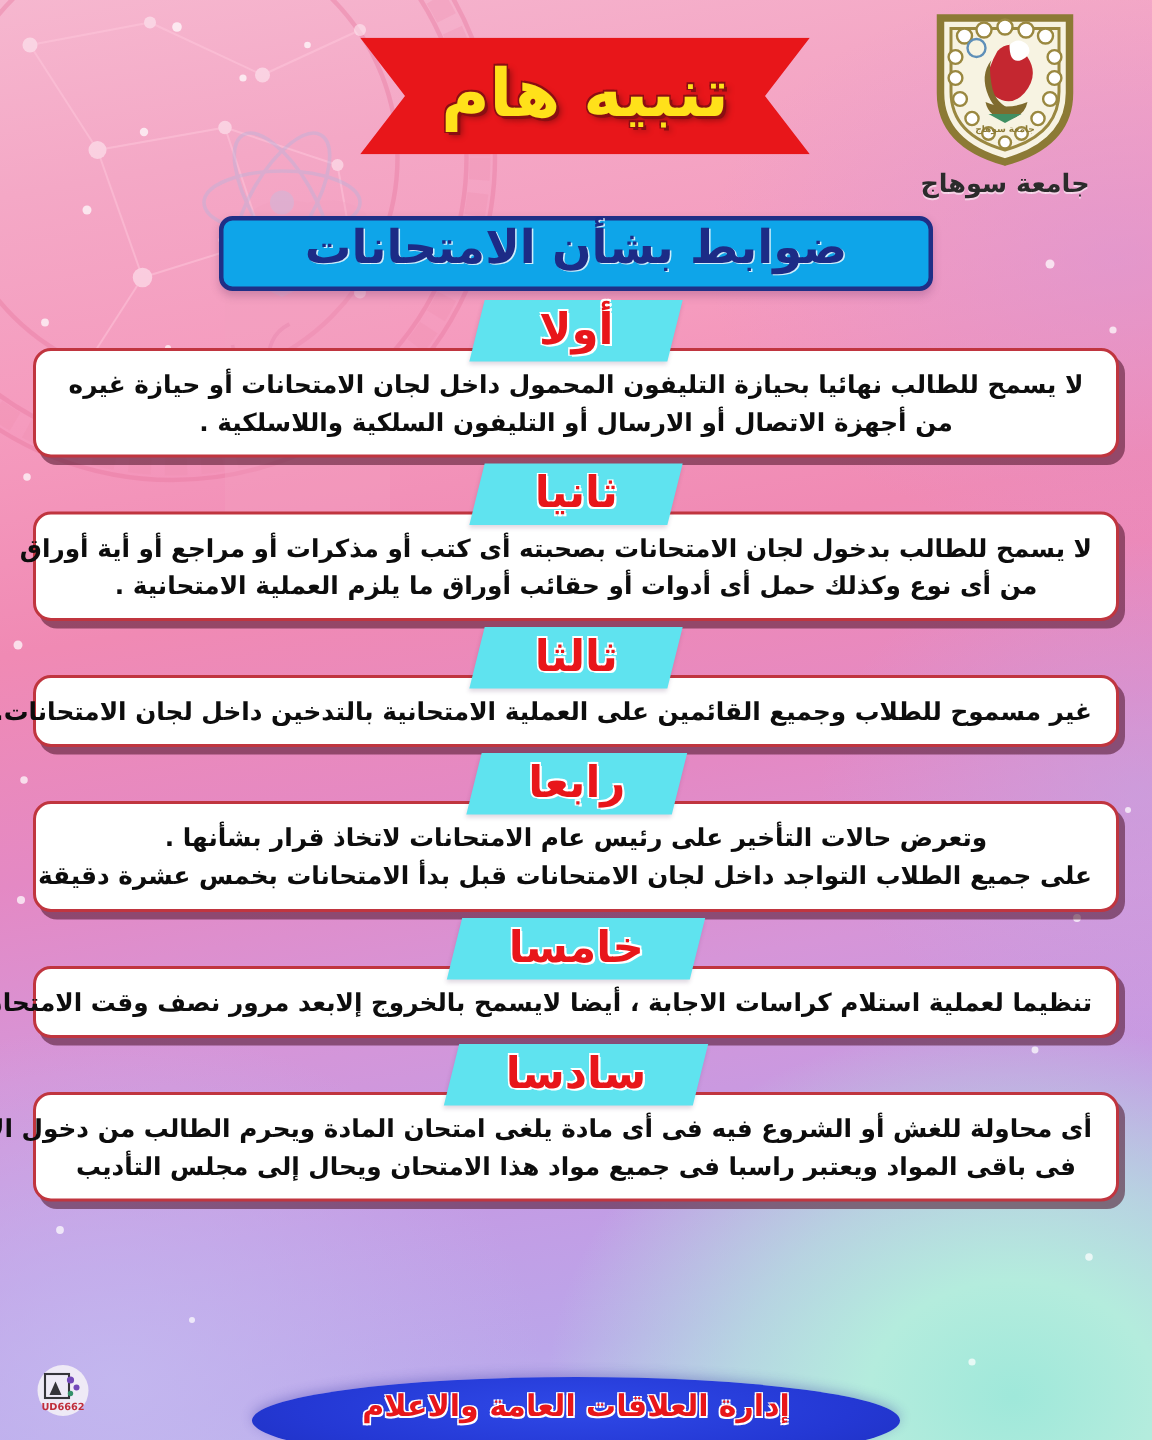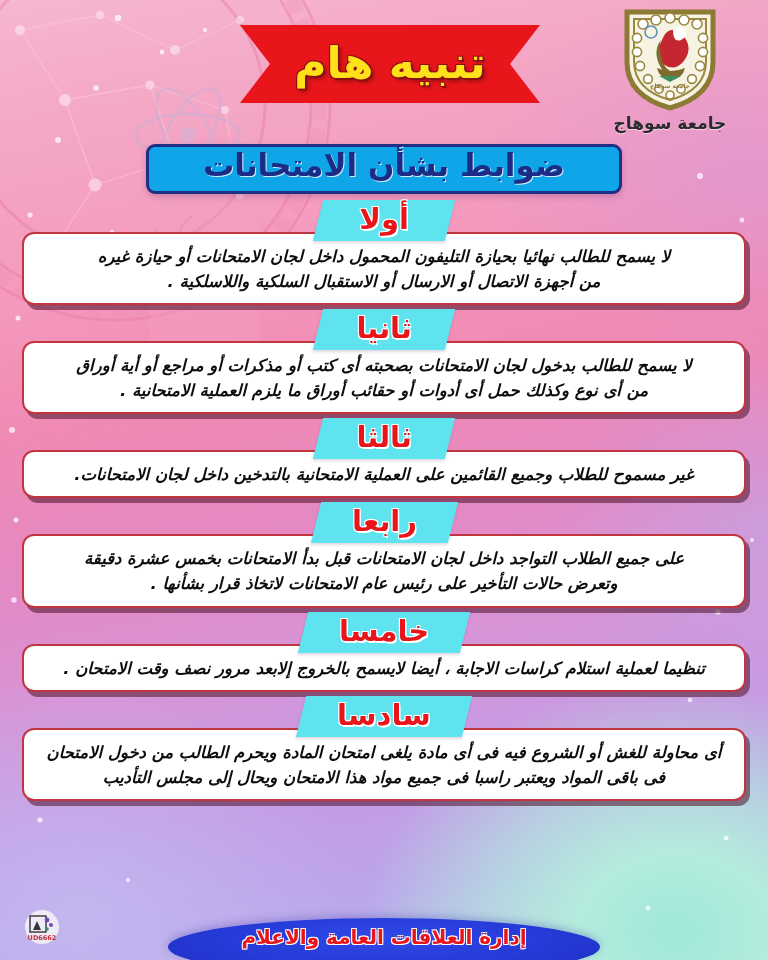--- a/index.html
+++ b/index.html
@@ -213,21 +213,20 @@
 
   .sec-body {
     position: relative;
     margin: 0 22px;
     background: #ffffff;
     border: 2px solid #c0353f;
     border-radius: 12px;
     padding: 10px 16px 9px 16px;
     box-shadow: 4px 5px 0 rgba(74,16,38,0.55);
     z-index: 2;
-    font-style: italic;
   }
 
   .sec-line {
     font-size: 16.5px;
     font-weight: bold;
     color: #0d0d0d;
     line-height: 1.52;
     text-align: center;
     white-space: nowrap;
     letter-spacing: -0.1px;
@@ -440,21 +439,21 @@
   <div class="sections">
 
     <div class="section">
       <div class="sec-head-row">
         <div class="sec-head">
           <span class="sec-head-label">أولا</span>
         </div>
       </div>
       <div class="sec-body">
         <div class="sec-line">لا يسمح للطالب نهائيا بحيازة التليفون المحمول داخل لجان الامتحانات أو حيازة غيره</div>
-        <div class="sec-line">من أجهزة الاتصال أو الارسال أو الاستقبال السلكية واللاسلكية .</div>
+        <div class="sec-line">من أجهزة الاتصال أو الارسال أو التليفون السلكية واللاسلكية .</div>
       </div>
     </div>
 
     <div class="section">
       <div class="sec-head-row">
         <div class="sec-head">
           <span class="sec-head-label">ثانيا</span>
         </div>
       </div>
       <div class="sec-body">
@@ -474,22 +473,22 @@
       </div>
     </div>
 
     <div class="section">
       <div class="sec-head-row">
         <div class="sec-head">
           <span class="sec-head-label">رابعا</span>
         </div>
       </div>
       <div class="sec-body">
+        <div class="sec-line">وتعرض حالات التأخير على رئيس عام الامتحانات لاتخاذ قرار بشأنها .</div>
         <div class="sec-line">على جميع الطلاب التواجد داخل لجان الامتحانات قبل بدأ الامتحانات بخمس عشرة دقيقة</div>
-        <div class="sec-line">وتعرض حالات التأخير على رئيس عام الامتحانات لاتخاذ قرار بشأنها .</div>
       </div>
     </div>
 
     <div class="section">
       <div class="sec-head-row">
         <div class="sec-head">
           <span class="sec-head-label">خامسا</span>
         </div>
       </div>
       <div class="sec-body">

